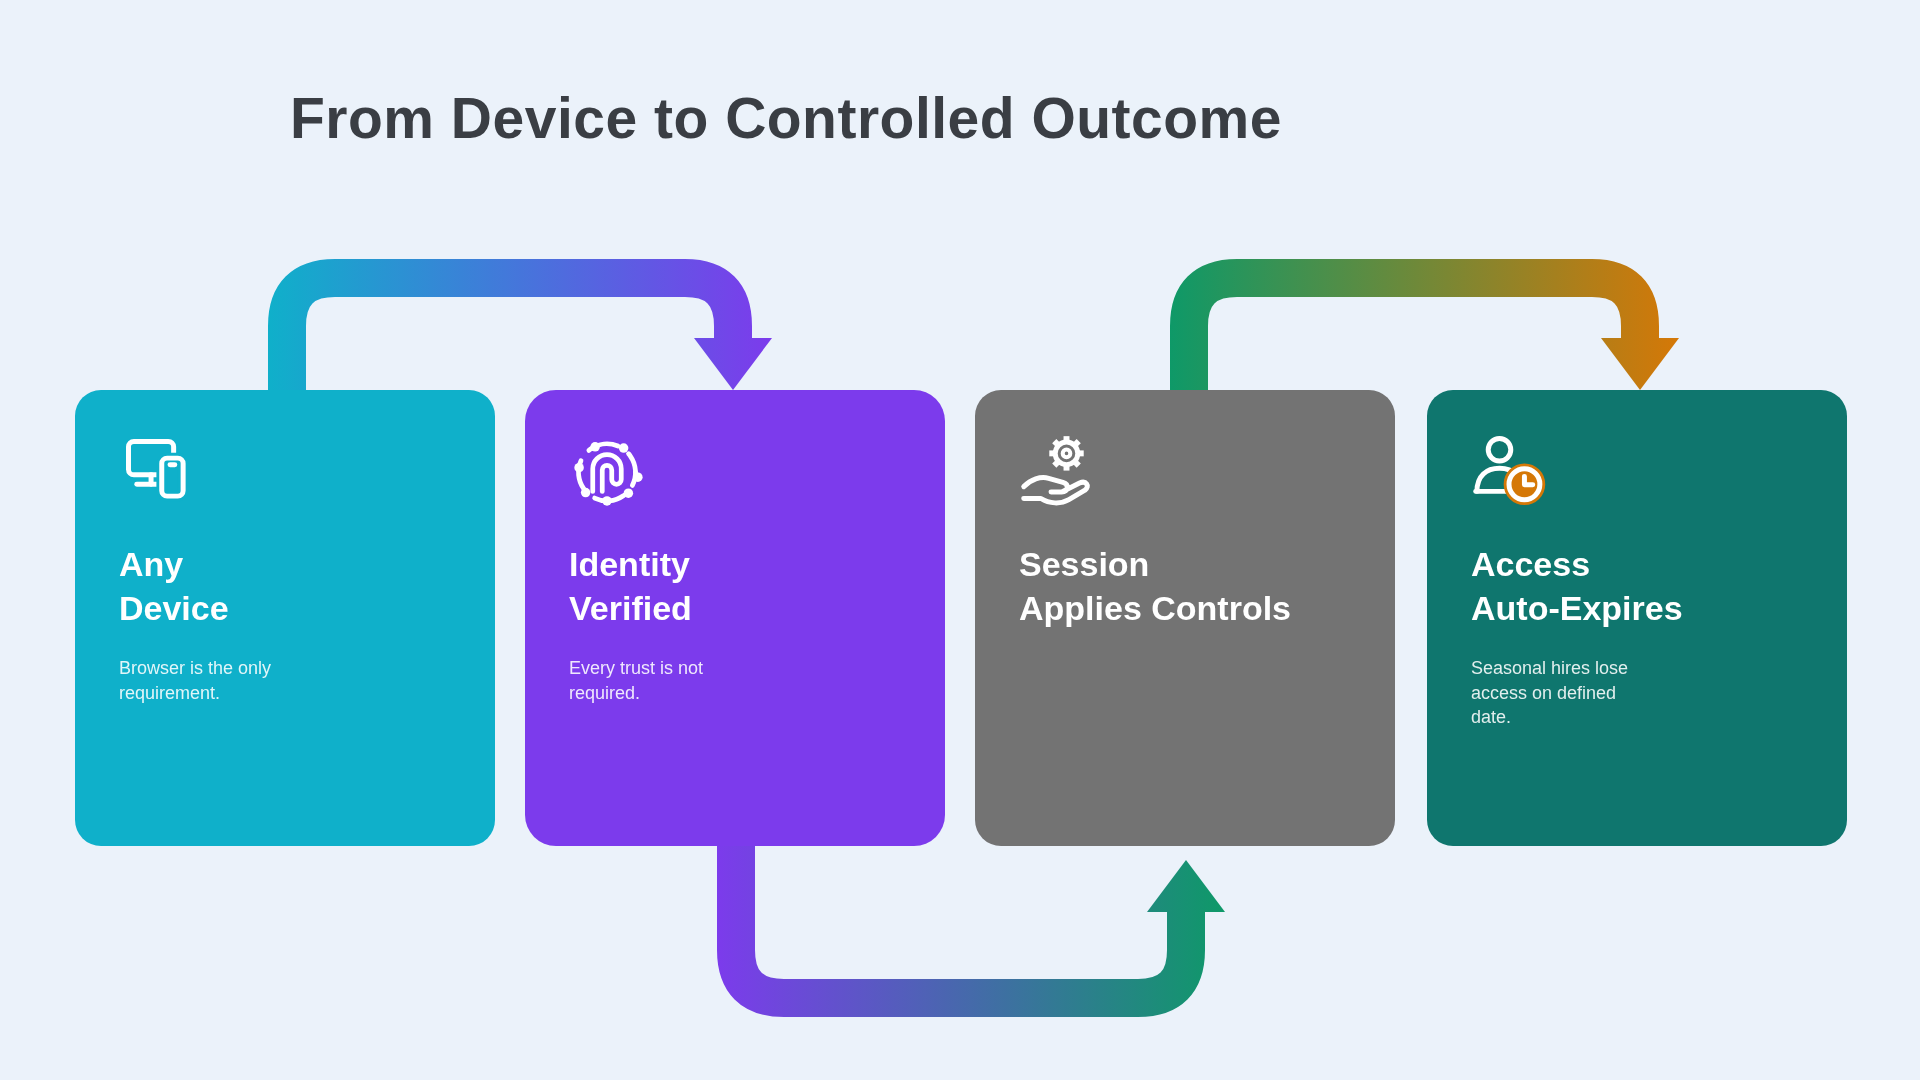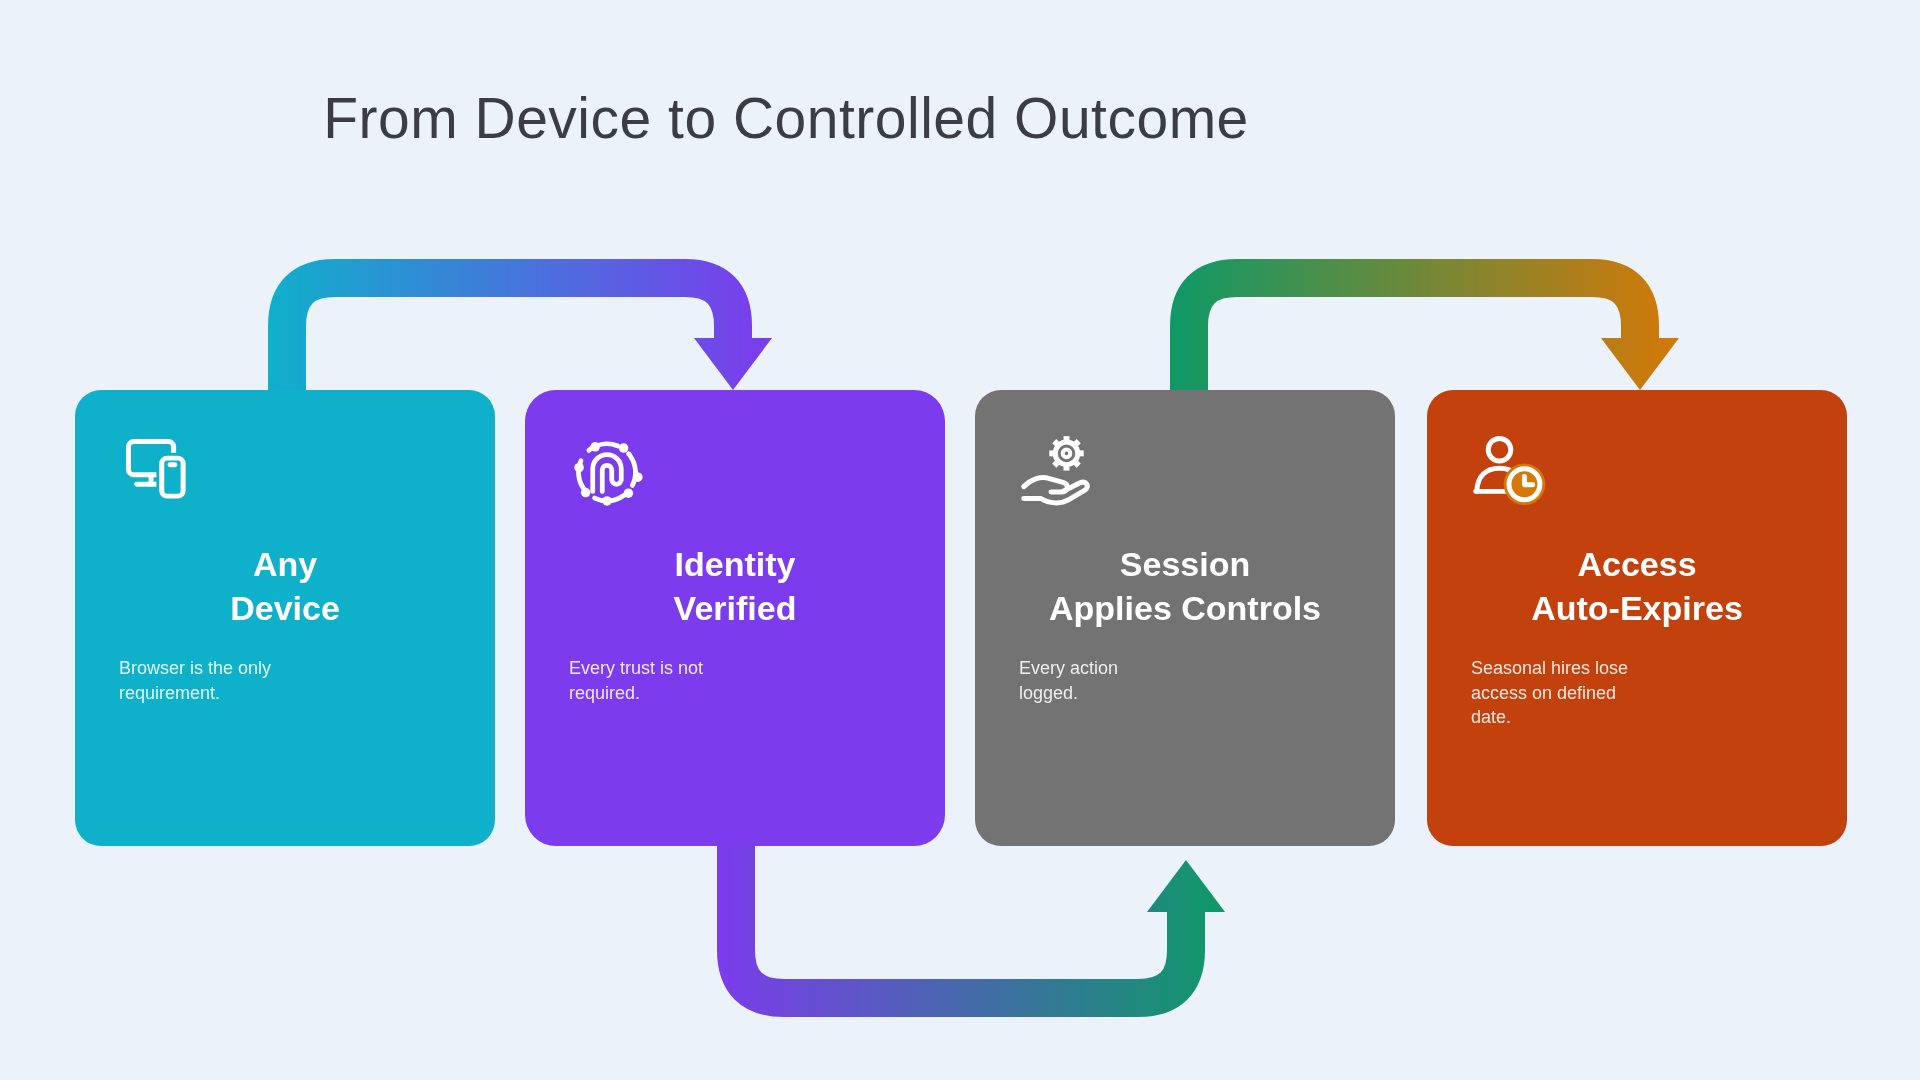--- a/index.html
+++ b/index.html
@@ -13,21 +13,21 @@
     height: 1080px;
     overflow: hidden;
   }
   .page-title {
     position: absolute;
     top: 85px;
     left: 0;
     width: 1572px;
     text-align: center;
     font-size: 57px;
-    font-weight: 400;
+    font-weight: 700;
     letter-spacing: 0.5px;
     margin: 0;
   }
   .arrows-layer {
     position: absolute;
     top: 0; left: 0;
     width: 1920px;
     height: 1080px;
   }
   .card {
@@ -45,21 +45,20 @@
     width: 76px;
     height: 76px;
     margin-bottom: 34px;
   }
   .card-title {
     font-size: 34px;
     font-weight: 700;
     line-height: 1.3;
     white-space: pre-line;
     margin: 0;
-    text-align: center;
   }
   .card-body {
     margin-top: 26px;
     font-size: 18px;
     line-height: 1.36;
     color: rgba(255, 255, 255, 0.88);
     white-space: pre-line;
   }
   .card-1 { left: 75px; }
   .card-2 { left: 525px; border-radius: 31px; }
@@ -153,25 +152,23 @@
         <line x1="40" y1="9" x2="40" y2="3.5"></line>
         <line x1="46.4" y1="11.6" x2="50.3" y2="7.7"></line>
       </g>
       <circle cx="40" cy="18" r="9.5" stroke-width="4.2"></circle>
       <circle cx="40" cy="18" r="3.2" stroke-width="3.4"></circle>
       <path stroke-width="4.2" d="M4 46 C10 40 18 37 25 39 L37 42.5 C42.5 44 41.5 50.5 36 50.5 L27 50.5
                M36 50.5 L51 43 C56.5 40.5 60 45.5 55.5 49 L42 57 C35 61 25.5 60.5 18.5 56 L4 56"></path>
     </svg>
     <div class="card-title">Session
 Applies Controls</div>
-    <div class="card-body">Every action
-logged.</div>
   </div>
 
-  <div class="card card-4" style="background-color: #c2410c;">
+  <div class="card card-4" style="background-color: #0f766e;">
     <svg class="card-icon" viewBox="0 0 64 64" fill="none" stroke="#fff" stroke-width="4.2" stroke-linecap="round" stroke-linejoin="round">
       <circle cx="24" cy="15" r="9.5"></circle>
       <path d="M5 50 C5 37 13 30.5 24 30.5 C30 30.5 35 32.5 38.5 36"></path>
       <line x1="4" y1="50" x2="33" y2="50"></line>
       <circle cx="45" cy="44" r="13" stroke-width="9" fill="#D57807" stroke="#D57807"></circle>
       <circle cx="45" cy="44" r="13"></circle>
       <path d="M45 37.5 L45 44.5 L52 44.5"></path>
     </svg>
     <div class="card-title">Access
 Auto-Expires</div>

